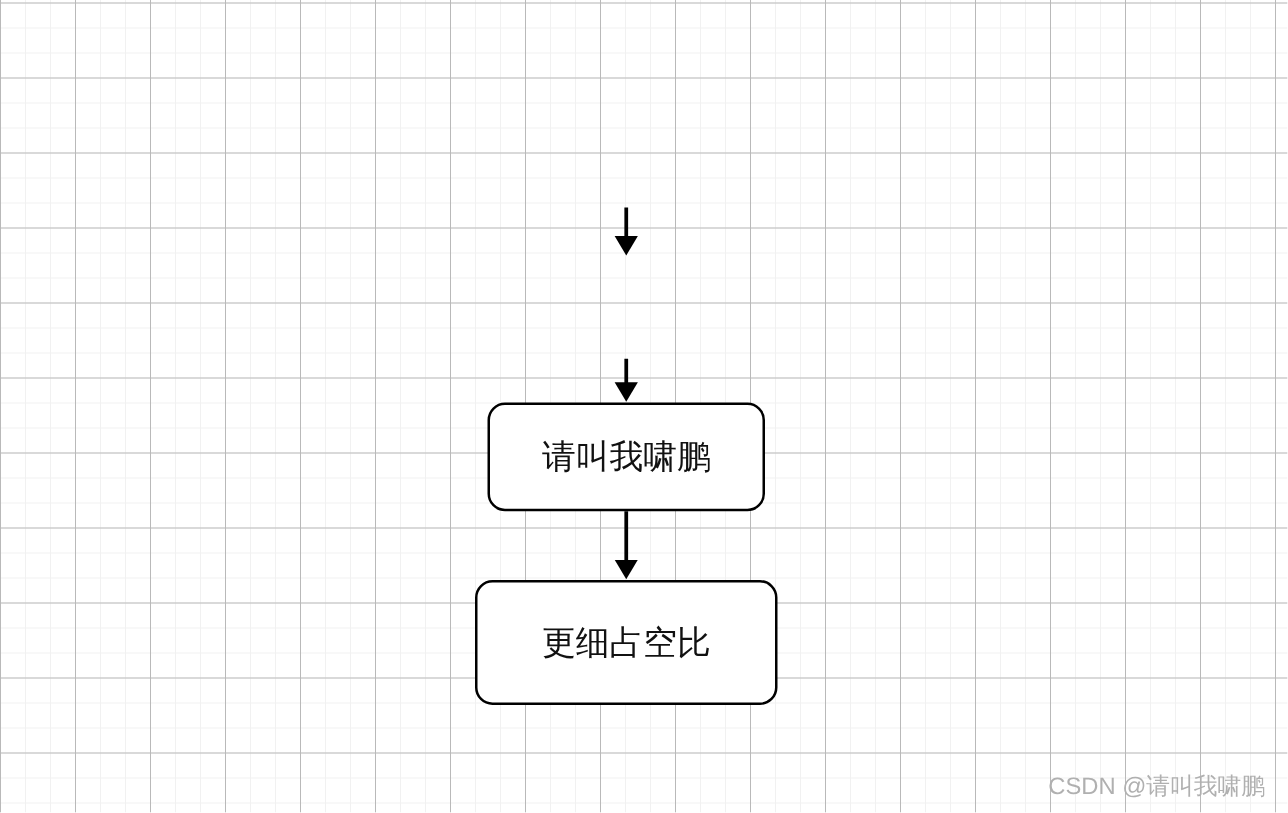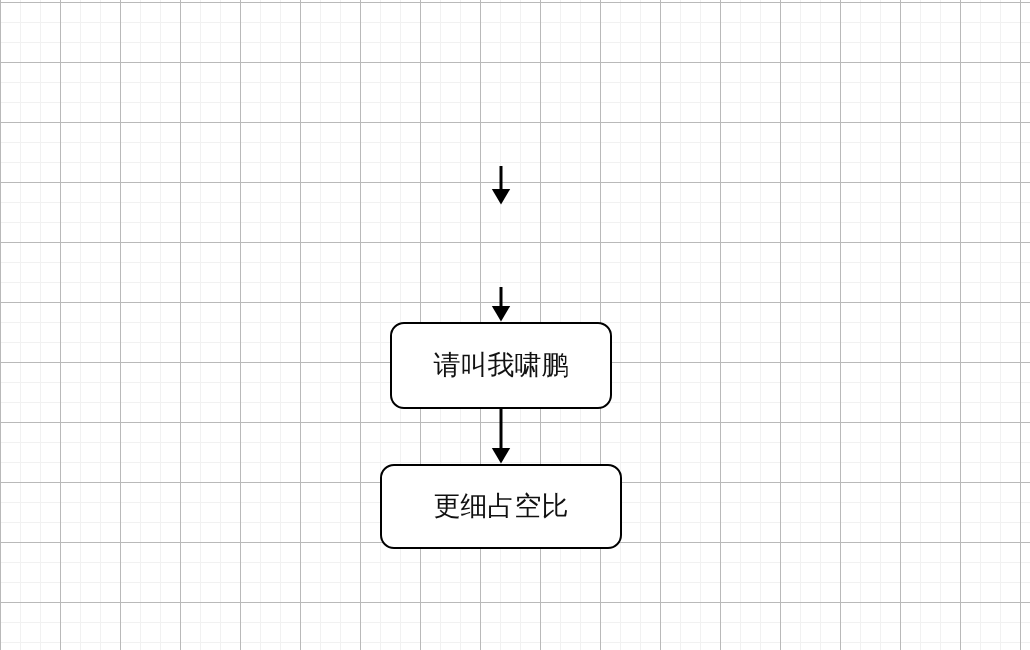--- a/index.html
+++ b/index.html
@@ -58,21 +58,21 @@
     white-space: nowrap;
     letter-spacing: 0px;
     font-weight: 400;
   }
   #box-1 { left: 380px; top: 84px;  width: 242px; height: 82px; }
   #box-1 .node-label { position: relative; top: -10px; }
   #box-2 { left: 380px; top: 205px; width: 242px; height: 82px; }
   #box-2 .node-label { position: relative; top: 0px; }
   #box-3 { left: 390px; top: 322px; width: 222px; height: 87px; }
   #box-3 .node-label { position: relative; top: 0px; }
-  #box-4 { left: 380px; top: 464px; width: 242px; height: 85px; justify-content: center; }
+  #box-4 { left: 380px; top: 464px; width: 242px; height: 100px; justify-content: center; }
   #box-4 .node-label { position: relative; top: 0px; }
 
   #watermark {
     position: absolute;
     right: 18px;
     bottom: 8px;
     font-family: "Liberation Sans", "DejaVu Sans", sans-serif;
     font-size: 19px;
     color: #b0b0b0;
     white-space: nowrap;
@@ -101,14 +101,15 @@
 
 
   <div id="box-3" class="node-box">
     <span class="node-label">请叫我啸鹏</span>
   </div>
 
   <div id="box-4" class="node-box">
     <span class="node-label">更细占空比</span>
   </div>
 
+  <div id="watermark">CSDN @请叫我啸鹏</div>
 
 </div>
 
 </body></html>

